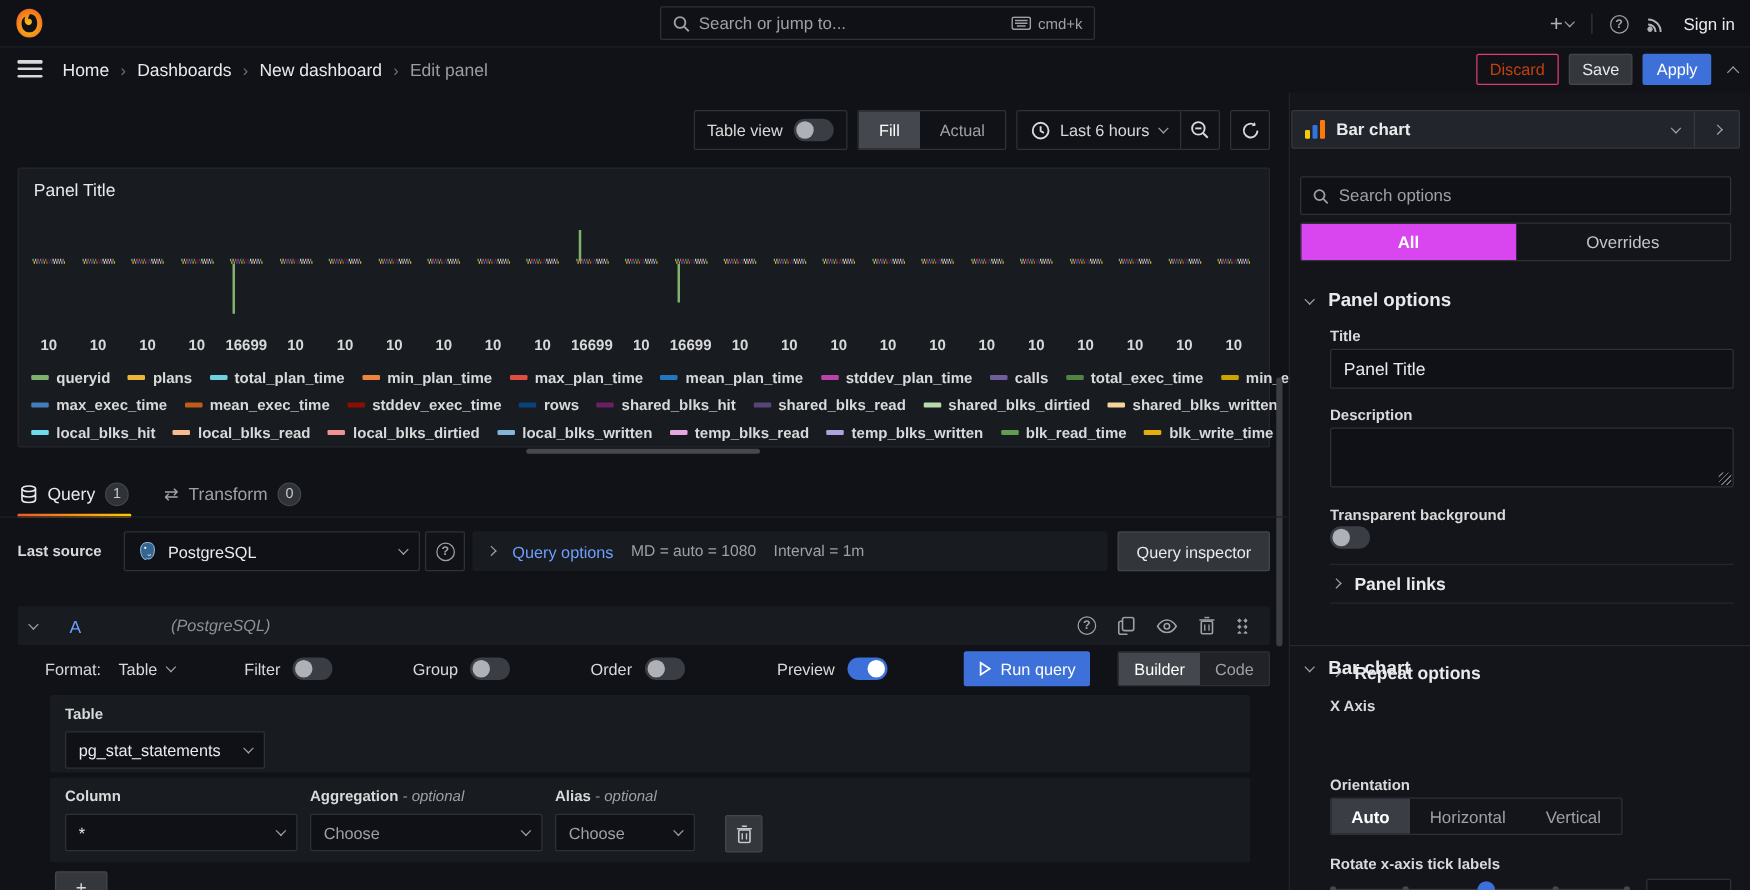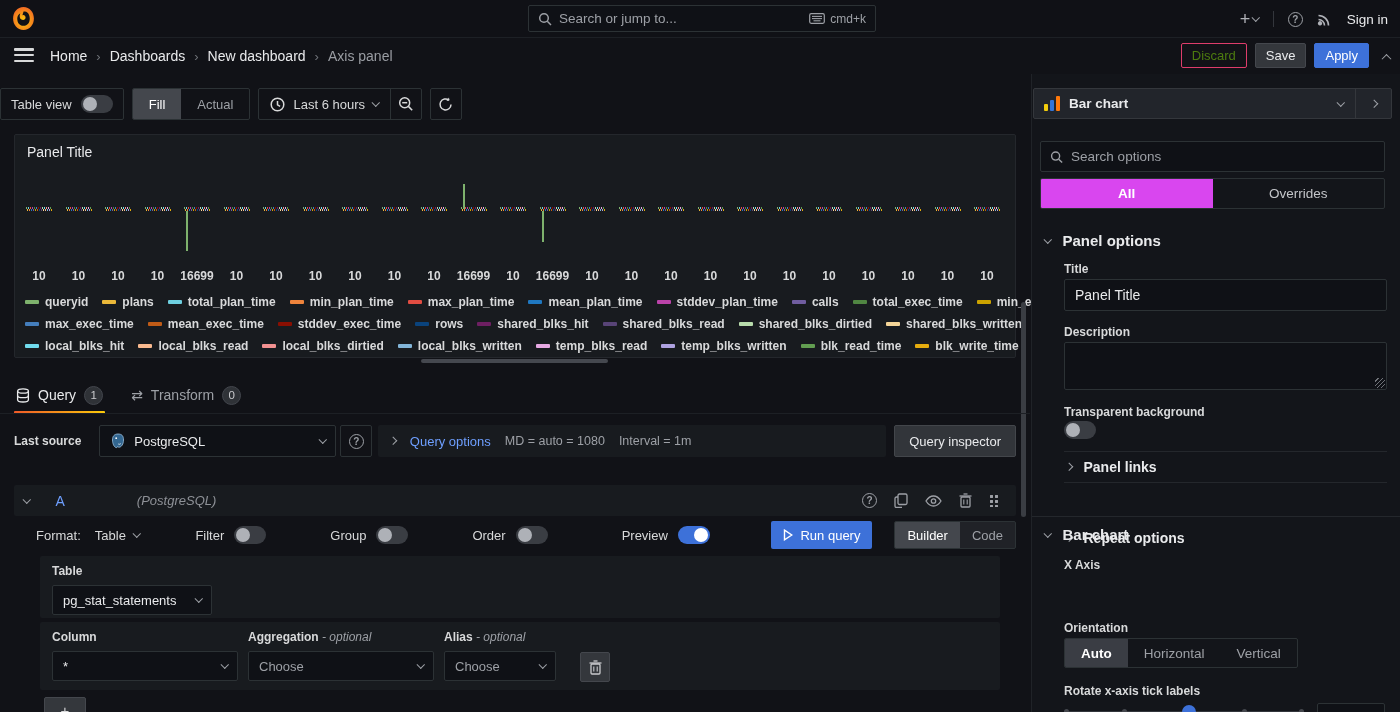--- a/index.html
+++ b/index.html
@@ -26,37 +26,37 @@
   #hamburger { position:absolute; left:14px; top:48px; width:20px; height:14px; display:flex;
     flex-direction:column; justify-content:space-between; cursor:pointer; }
   #hamburger span { height:2.5px; background:#d8d9da; border-radius:1px; }
   #breadcrumb { position:absolute; left:50px; top:48px; display:flex; align-items:center; gap:9px; font-size:14px; }
   #breadcrumb .crumb { color:#e9eaec; font-weight:500; }
   #breadcrumb .crumb.current { color:#9a9da3; font-weight:400; }
   #breadcrumb .sep { color:#6f7278; font-size:13px; }
   #edit-actions { position:absolute; right:10px; top:43px; display:flex; align-items:center; gap:8px; }
   .btn { height:25px; display:inline-flex; align-items:center; padding:0 10px; border-radius:2px;
     font-size:13px; font-weight:500; cursor:pointer; }
-  .btn-destructive-outline { border:1px solid #de3d6b; color:#4d7c0f; background:transparent; }
+  .btn-destructive-outline { border:1px solid #de3d6b; color:#c2410c; background:transparent; }
   .btn-secondary { background:#34373c; border:1px solid #44474d; color:#e9eaec; }
   .btn-primary { background:#3d71d9; border:1px solid #3d71d9; color:#ffffff; }
   .collapse-up { color:#9da0a6; margin-left:6px; }
 
   
   .chev { display:inline-block; width:7px; height:7px; border-right:1.6px solid #9da0a6;
     border-bottom:1.6px solid #9da0a6; }
   .chev.down { transform:rotate(45deg) translate(-1px,-1px); }
   .chev.right { transform:rotate(-45deg); }
   .chev.up { transform:rotate(-135deg) translate(-1px,-1px); }
   .chev.sm { width:5.5px; height:5.5px; }
   svg.ic { display:block; }
 
   
   #panel-toolbar { position:absolute; left:0; top:88px; width:1016px; height:32px;
-    display:flex; align-items:center; gap:8px; }
+    display:flex; justify-content:flex-end; align-items:center; gap:8px; }
   .tb-box { height:32px; border:1px solid #2c3235; border-radius:2px; background:#111217;
     display:flex; align-items:center; font-size:13px; color:#d8d9da; }
   #tableview-box { padding:0 10px; gap:9px; }
   #fill-actual { overflow:hidden; }
   #fill-actual .seg-opt { padding:0 16px; height:100%; display:flex; align-items:center; color:#9da0a6; font-weight:500; }
   #fill-actual .seg-opt.active { background:#44474d; color:#ffffff; }
   #timepicker { font-weight:500; }
   #timepicker .time-main { display:flex; align-items:center; gap:8px; padding:0 11px; }
   #timepicker .zoomout { width:31px; height:100%; border-left:1px solid #2c3235;
     display:flex; align-items:center; justify-content:center; }
@@ -250,21 +250,21 @@
     <span></span>
     <span></span>
   </div>
 <div id="breadcrumb">
   <span class="crumb">Home</span>
   <span class="sep">›</span>
   <span class="crumb">Dashboards</span>
   <span class="sep">›</span>
   <span class="crumb">New dashboard</span>
   <span class="sep">›</span>
-  <span class="crumb current">Axis panel</span>
+  <span class="crumb current">Edit panel</span>
 </div>
 <div id="edit-actions">
   <span class="btn btn-destructive-outline">Discard</span>
   <span class="btn btn-secondary">Save</span>
   <span class="btn btn-primary">Apply</span>
   <span class="collapse-up"><span class="chev up"></span></span>
 </div>
 
 <div id="panel-toolbar">
   <div class="tb-box" id="tableview-box">

